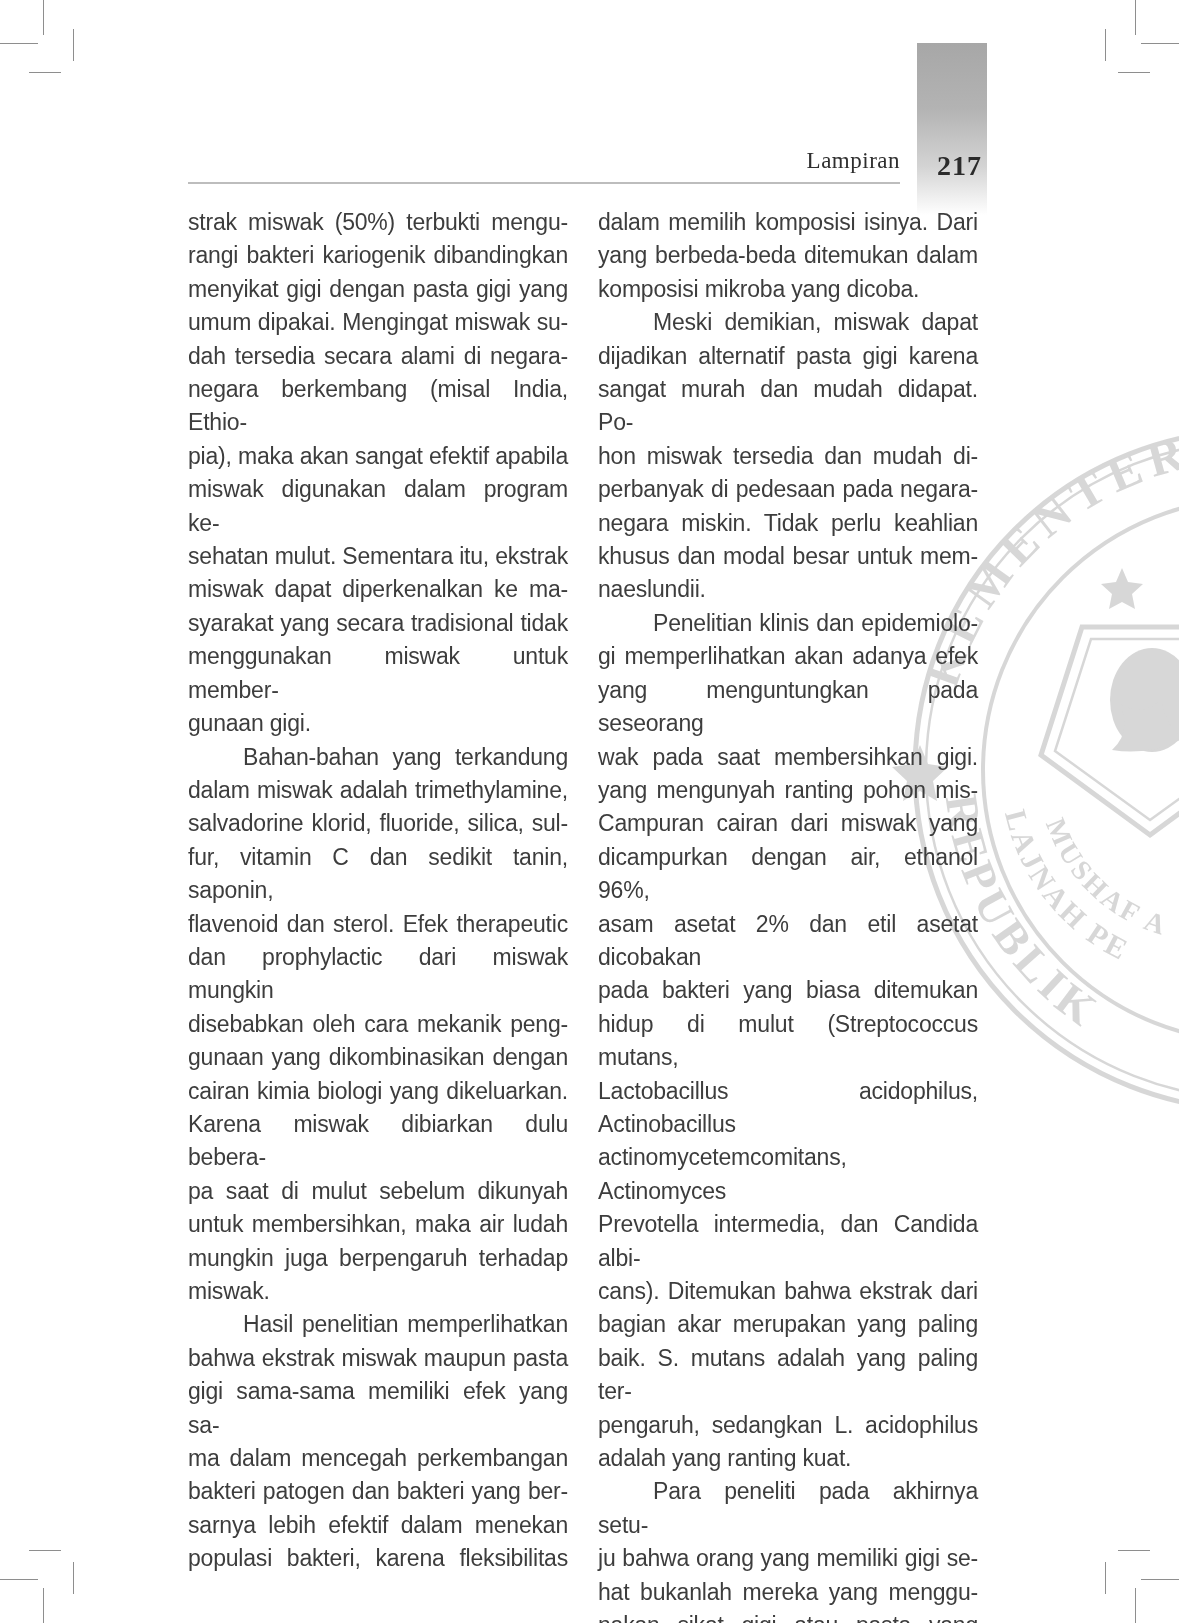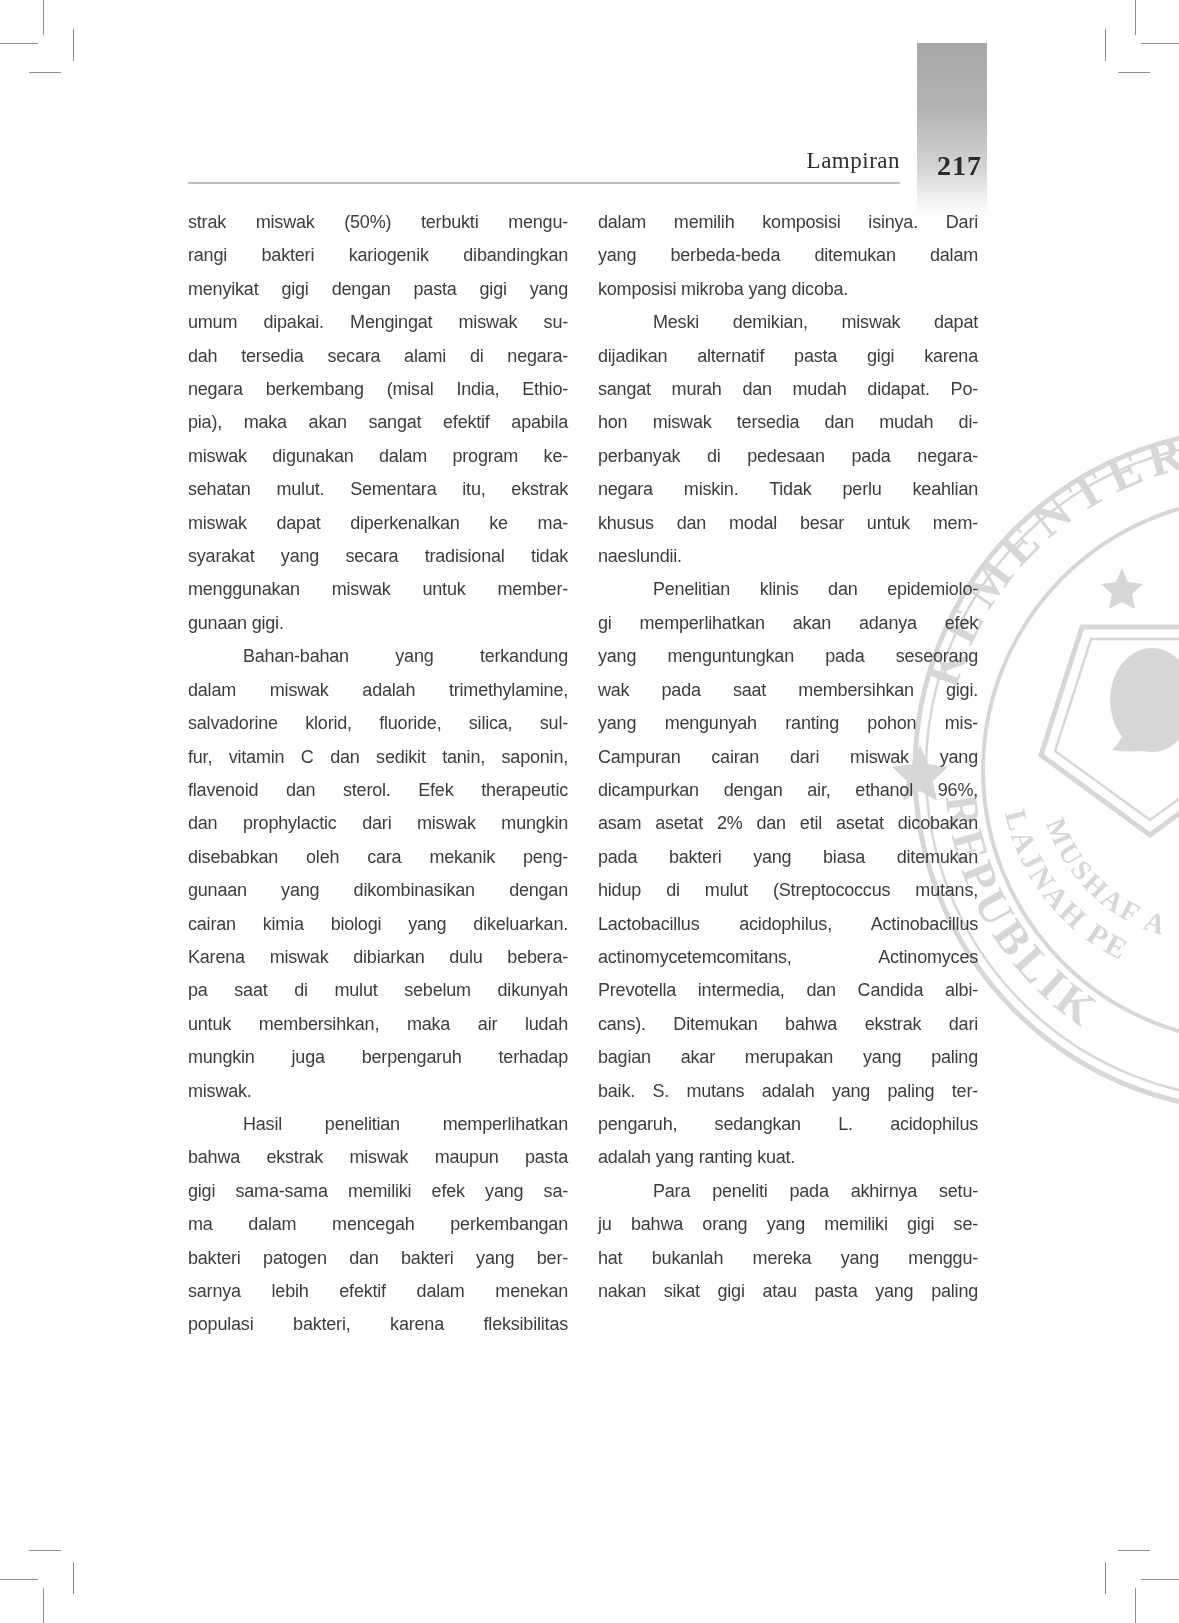--- a/index.html
+++ b/index.html
@@ -29,21 +29,21 @@
   }
   .page-number{
     position:absolute;left:931px;top:150px;width:46px;
     font-family:"Liberation Serif","DejaVu Serif",serif;
     font-size:28px;font-weight:600;color:#2b2b2b;letter-spacing:1px;margin-left:6px;
   }
 
   
   .column{
     position:absolute;top:206px;width:380px;
-    font-size:18px;line-height:33.4px;color:#3d3d3d;letter-spacing:-0.2px;
+    font-size:23px;line-height:33.4px;color:#3d3d3d;letter-spacing:-0.2px;
     z-index:2;
   }
   .column-left{left:188px;}
   .column-right{left:598px;}
   .line{text-align:left;}
   .line.just{text-align:justify;text-align-last:justify;}
   .line.ind{text-indent:55px;}
   .it{}
 
   

